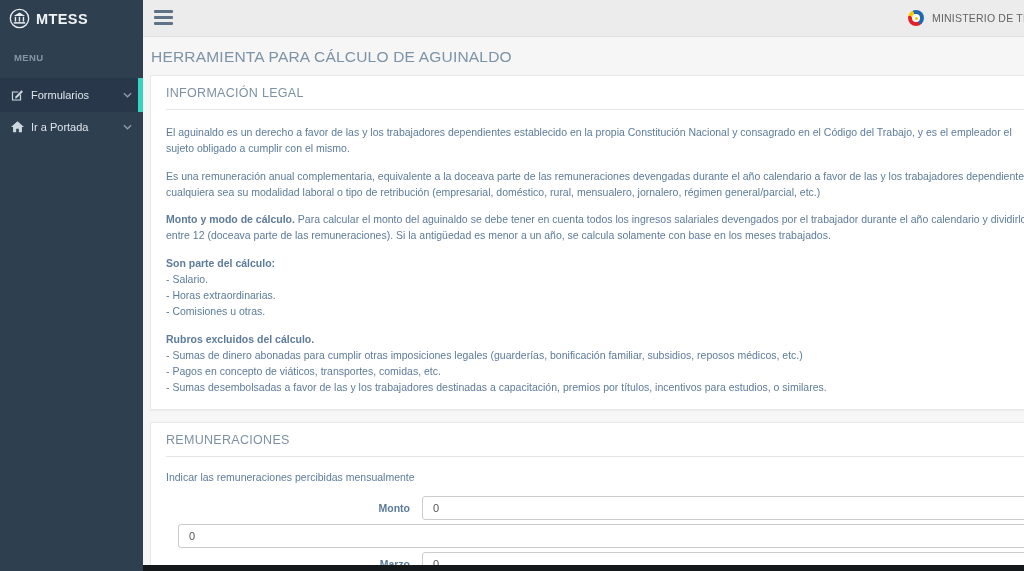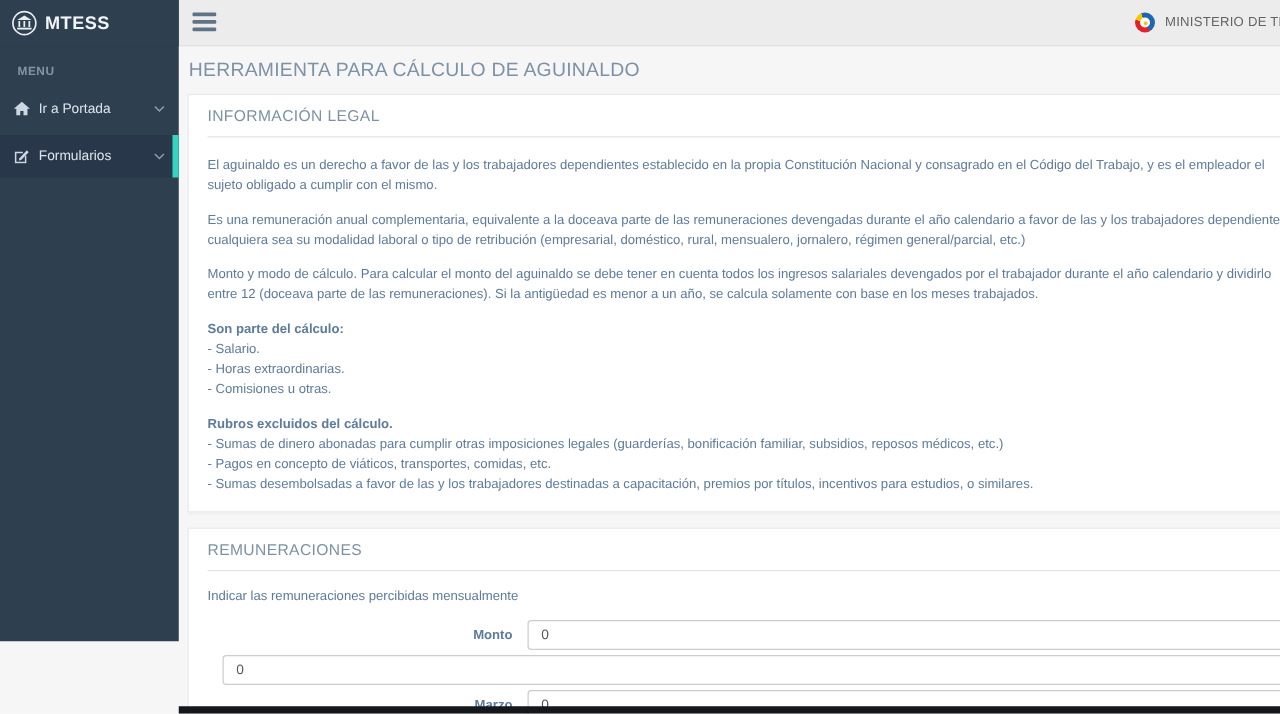--- a/index.html
+++ b/index.html
@@ -1,20 +1,20 @@
 <!DOCTYPE html>
 <html><head>
 <meta charset="utf-8">
 <style>
   * { margin:0; padding:0; box-sizing:border-box; }
   html,body { width:1024px; height:571px; overflow:hidden; font-family:"Liberation Sans", sans-serif; background:#f6f6f7; }
   .app { position:relative; width:1024px; height:571px; overflow:hidden; }
 
   
-  .sidebar { position:absolute; left:0; top:0; width:143px; height:513px; background:#2e3f50; z-index:5; }
+  .sidebar { position:absolute; left:0; top:0; width:143px; height:571px; background:#2e3f50; z-index:5; }
   .brand { height:37px; display:flex; align-items:center; padding-left:9px; background:#2e3f50; }
   .brand-logo { width:21px; height:21px; flex:0 0 21px; }
   .brand-text { color:#f2f5f8; font-size:14.5px; font-weight:bold; letter-spacing:0.4px; margin-left:6px; }
   .menu-label { padding:15px 14px 9px 14px; color:#8496a6; font-size:9.5px; font-weight:bold; letter-spacing:0.4px; }
   .nav-item { display:flex; align-items:center; padding:9px 11px; color:#dde5ec; font-size:11px; cursor:pointer; position:relative; }
   .nav-item .nav-ic { width:13px; height:12px; margin-right:7px; flex:0 0 13px; }
   .nav-item .chev { margin-left:auto; width:9px; height:6px; opacity:.8; }
   .nav-item.active { background:#273descape#; background:#28384a; margin-top:6px; padding-top:11px; padding-bottom:11px; }
   .nav-item.active .accent { position:absolute; right:0; top:0; bottom:0; width:5px; background:#35d3c0; }
 
@@ -30,21 +30,21 @@
 
   
   .content { position:absolute; left:143px; top:37px; width:815px; height:534px; background:#f6f6f7; }
   .page-title { margin:11px 0 9px 8px; color:#7d92a5; font-size:15.5px; font-weight:normal; letter-spacing:0.2px; }
   .card { margin-left:7px; width:900px; background:#ffffff; border:1px solid #e8e8e8; box-shadow:0 1px 1px rgba(0,0,0,0.04); margin-bottom:12px; }
   .card-header { padding:10px 15px 9px 15px; color:#7d91a3; font-size:12.5px; letter-spacing:0.3px; }
   .card-divider { border:none; border-top:1px solid #e6e6e6; margin:0 15px; }
   .card-body { padding:14px 15px 13px 15px; }
 
   .legal-p { color:#5d7b9a; font-size:10.5px; line-height:1.55; margin-bottom:11px; }
-  .legal-b { font-weight:normal; }
+  .legal-b { font-weight:bold; }
   .legal-list-header { color:#5d7b9a; font-size:10.5px; font-weight:bold; line-height:1.55; }
   .legal-list div { color:#5d7b9a; font-size:10.5px; line-height:1.55; }
   .legal-gap { height:11px; }
 
   .instruction { color:#5d7b9a; font-size:10.5px; margin-bottom:13px; }
   .form-row { display:flex; margin-bottom:4px; height:24px; }
   .m-label { width:244px; text-align:right; color:#5d7b9a; font-size:10.5px; font-weight:bold; padding-top:6px; }
   .m-input-wrap { flex:1; margin-left:12px; }
   .m-input-wrap input { width:100%; height:24px; border:1px solid #cccccc; border-radius:3px; padding:0 10px; font-size:11px; color:#555555; background:#fff; outline:none; }
 
@@ -63,40 +63,40 @@
         <rect x="6" y="9.2" width="1.5" height="5" fill="#e8edf2"></rect>
         <rect x="10.2" y="9.2" width="1.5" height="5" fill="#e8edf2"></rect>
         <rect x="14.4" y="9.2" width="1.5" height="5" fill="#e8edf2"></rect>
         <rect x="5" y="14.8" width="12" height="1.6" fill="#e8edf2"></rect>
       </svg>
       <span class="brand-text">MTESS</span>
     </div>
 
     <div class="menu-label">MENU</div>
 
-    <div class="nav-item">
-      <svg class="nav-ic" viewBox="0 0 16 14">
-        <path d="M8 0 L16 7 H13.5 V13.5 H9.6 V9.3 H6.4 V13.5 H2.5 V7 H0 Z" fill="#cdd7e0"></path>
-      </svg>
-      <span>Ir a Portada</span>
-      <svg class="chev" viewBox="0 0 10 6">
-        <path d="M1 1 L5 5 L9 1" stroke="#a9b7c3" stroke-width="1.4" fill="none"></path>
-      </svg>
-    </div>
-
     <div class="nav-item active">
       <svg class="nav-ic" viewBox="0 0 16 15">
         <path d="M1 3 H9 V4.5 H2.5 V13 H11 V7 H12.5 V14.5 H1 Z" fill="#cdd7e0"></path>
         <path d="M5.5 9.4 L13 1.6 L14.8 3.4 L7.3 11.2 L5 11.8 Z" fill="#cdd7e0"></path>
       </svg>
       <span>Formularios</span>
       <svg class="chev" viewBox="0 0 10 6">
         <path d="M1 1 L5 5 L9 1" stroke="#a9b7c3" stroke-width="1.4" fill="none"></path>
       </svg>
       <span class="accent"></span>
+    </div>
+
+    <div class="nav-item">
+      <svg class="nav-ic" viewBox="0 0 16 14">
+        <path d="M8 0 L16 7 H13.5 V13.5 H9.6 V9.3 H6.4 V13.5 H2.5 V7 H0 Z" fill="#cdd7e0"></path>
+      </svg>
+      <span>Ir a Portada</span>
+      <svg class="chev" viewBox="0 0 10 6">
+        <path d="M1 1 L5 5 L9 1" stroke="#a9b7c3" stroke-width="1.4" fill="none"></path>
+      </svg>
     </div>
   </div>
 
   <div class="topbar">
     <div class="hamburger">
       <span></span>
         <span></span>
         <span></span>
     </div>
     <div class="ministry">

